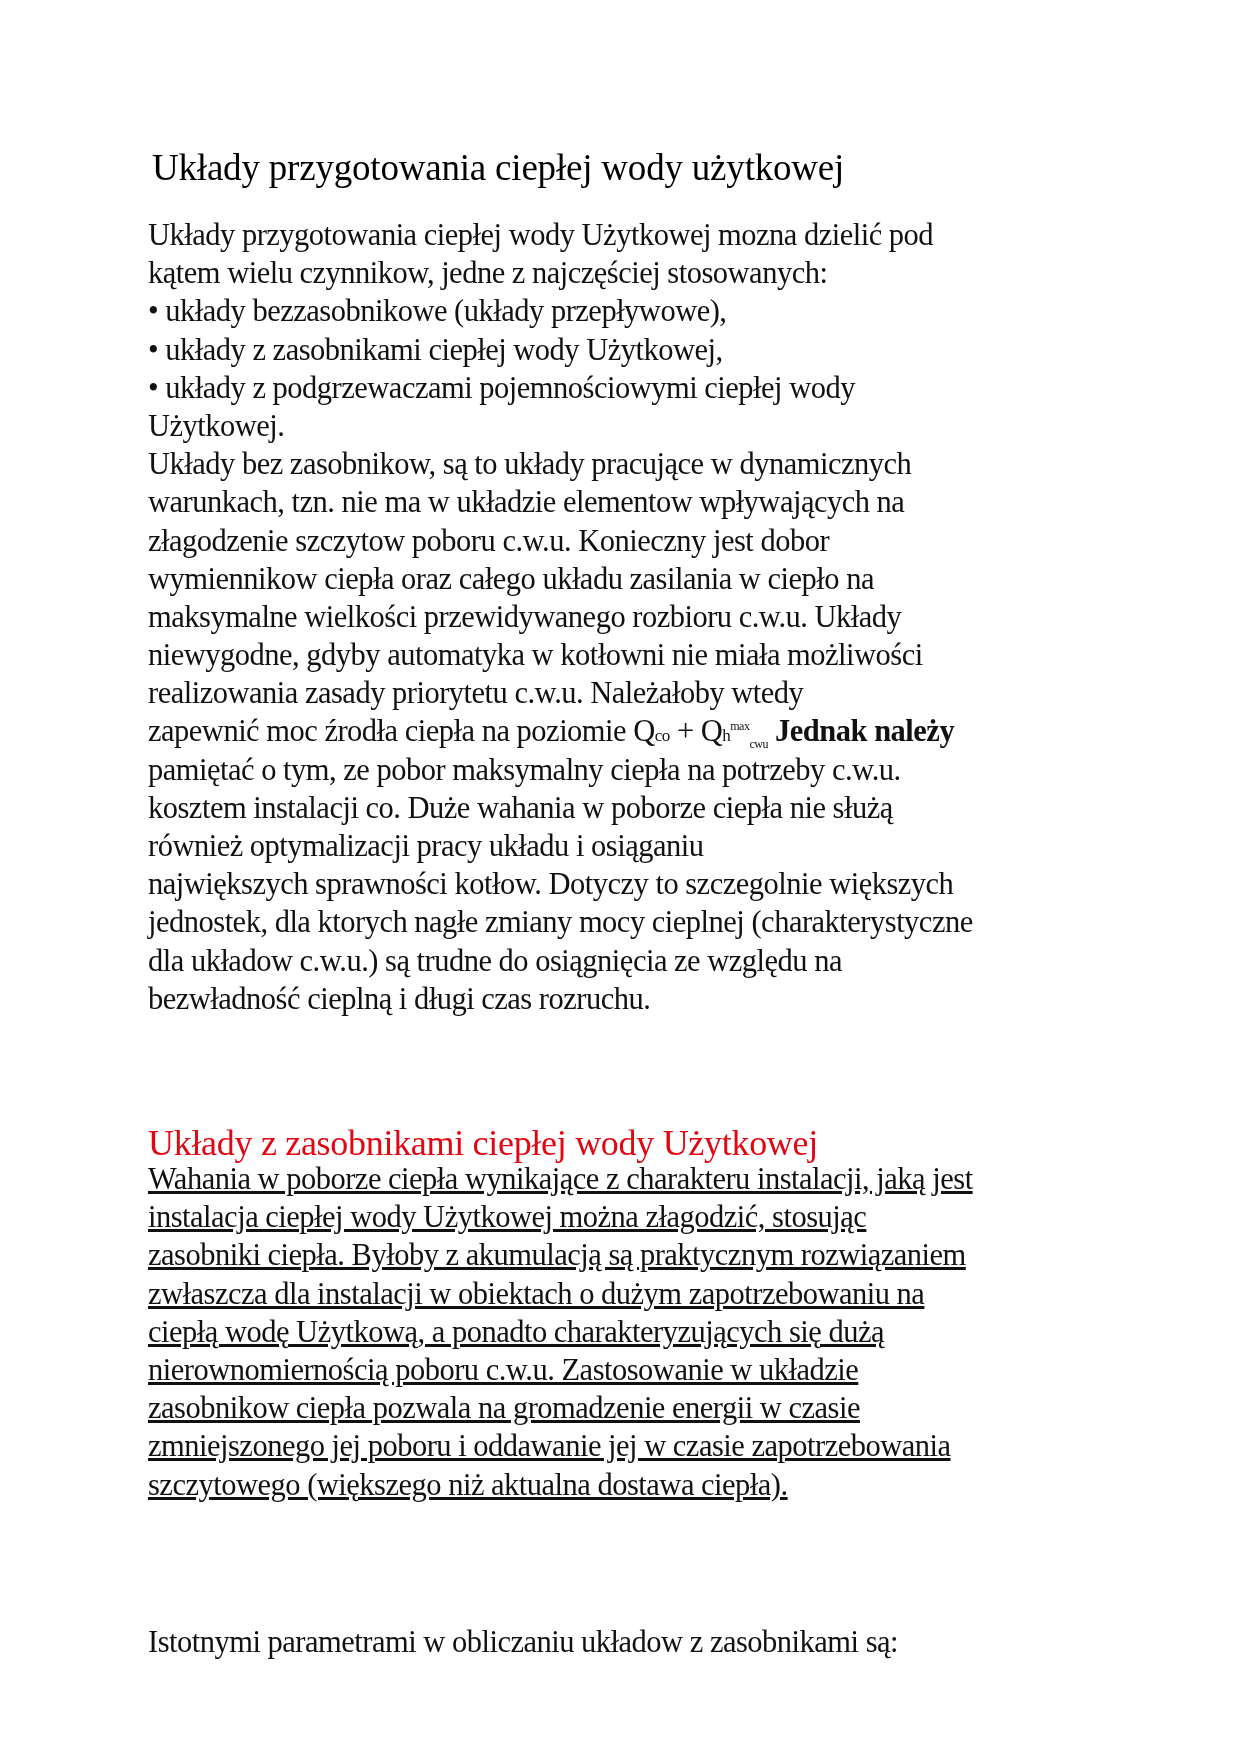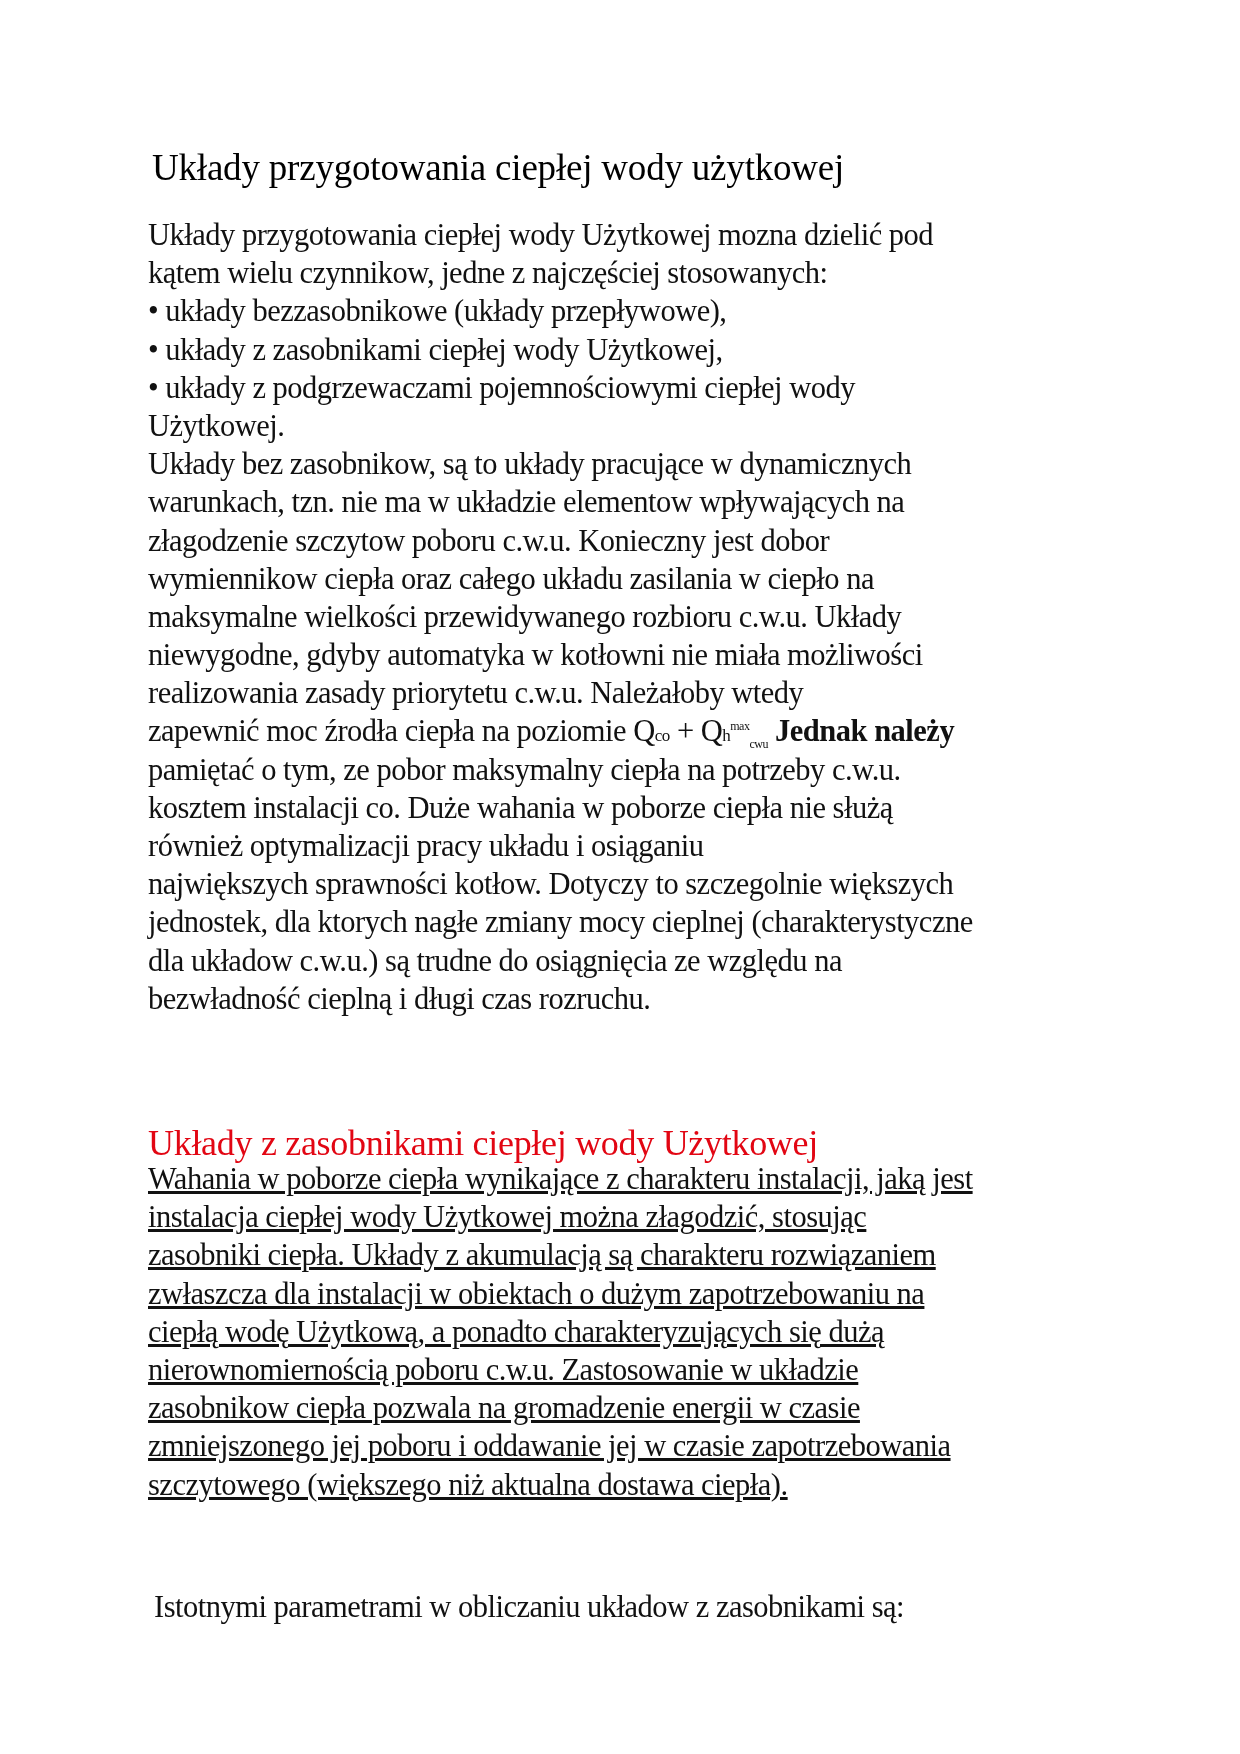--- a/index.html
+++ b/index.html
@@ -60,26 +60,26 @@
     <div class="line">jednostek, dla ktorych nagłe zmiany mocy cieplnej (charakterystyczne</div>
     <div class="line">dla układow c.w.u.) są trudne do osiągnięcia ze względu na</div>
     <div class="line">bezwładność cieplną i długi czas rozruchu.</div>
   </div>
 
   <div class="h2">Układy z zasobnikami ciepłej wody Użytkowej</div>
 
   <div class="block" style="top:1160px;text-decoration:underline;">
     <div class="line">Wahania w poborze ciepła wynikające z charakteru instalacji, jaką jest</div>
     <div class="line">instalacja ciepłej wody Użytkowej można złagodzić, stosując</div>
-    <div class="line">zasobniki ciepła. Układy z akumulacją są charakteru rozwiązaniem</div>
+    <div class="line">zasobniki ciepła. Byłoby z akumulacją są praktycznym rozwiązaniem</div>
     <div class="line">zwłaszcza dla instalacji w obiektach o dużym zapotrzebowaniu na</div>
     <div class="line">ciepłą wodę Użytkową, a ponadto charakteryzujących się dużą</div>
     <div class="line">nierownomiernością poboru c.w.u. Zastosowanie w układzie</div>
     <div class="line">zasobnikow ciepła pozwala na gromadzenie energii w czasie</div>
     <div class="line">zmniejszonego jej poboru i oddawanie jej w czasie zapotrzebowania</div>
     <div class="line">szczytowego (większego niż aktualna dostawa ciepła).</div>
   </div>
 
-  <div class="block" style="top:1588px;margin-left:6px;">
+  <div class="block" style="top:1623px;">
     <div class="line">Istotnymi parametrami w obliczaniu układow z zasobnikami są:</div>
   </div>
 
 </div>
 
 </body></html>

